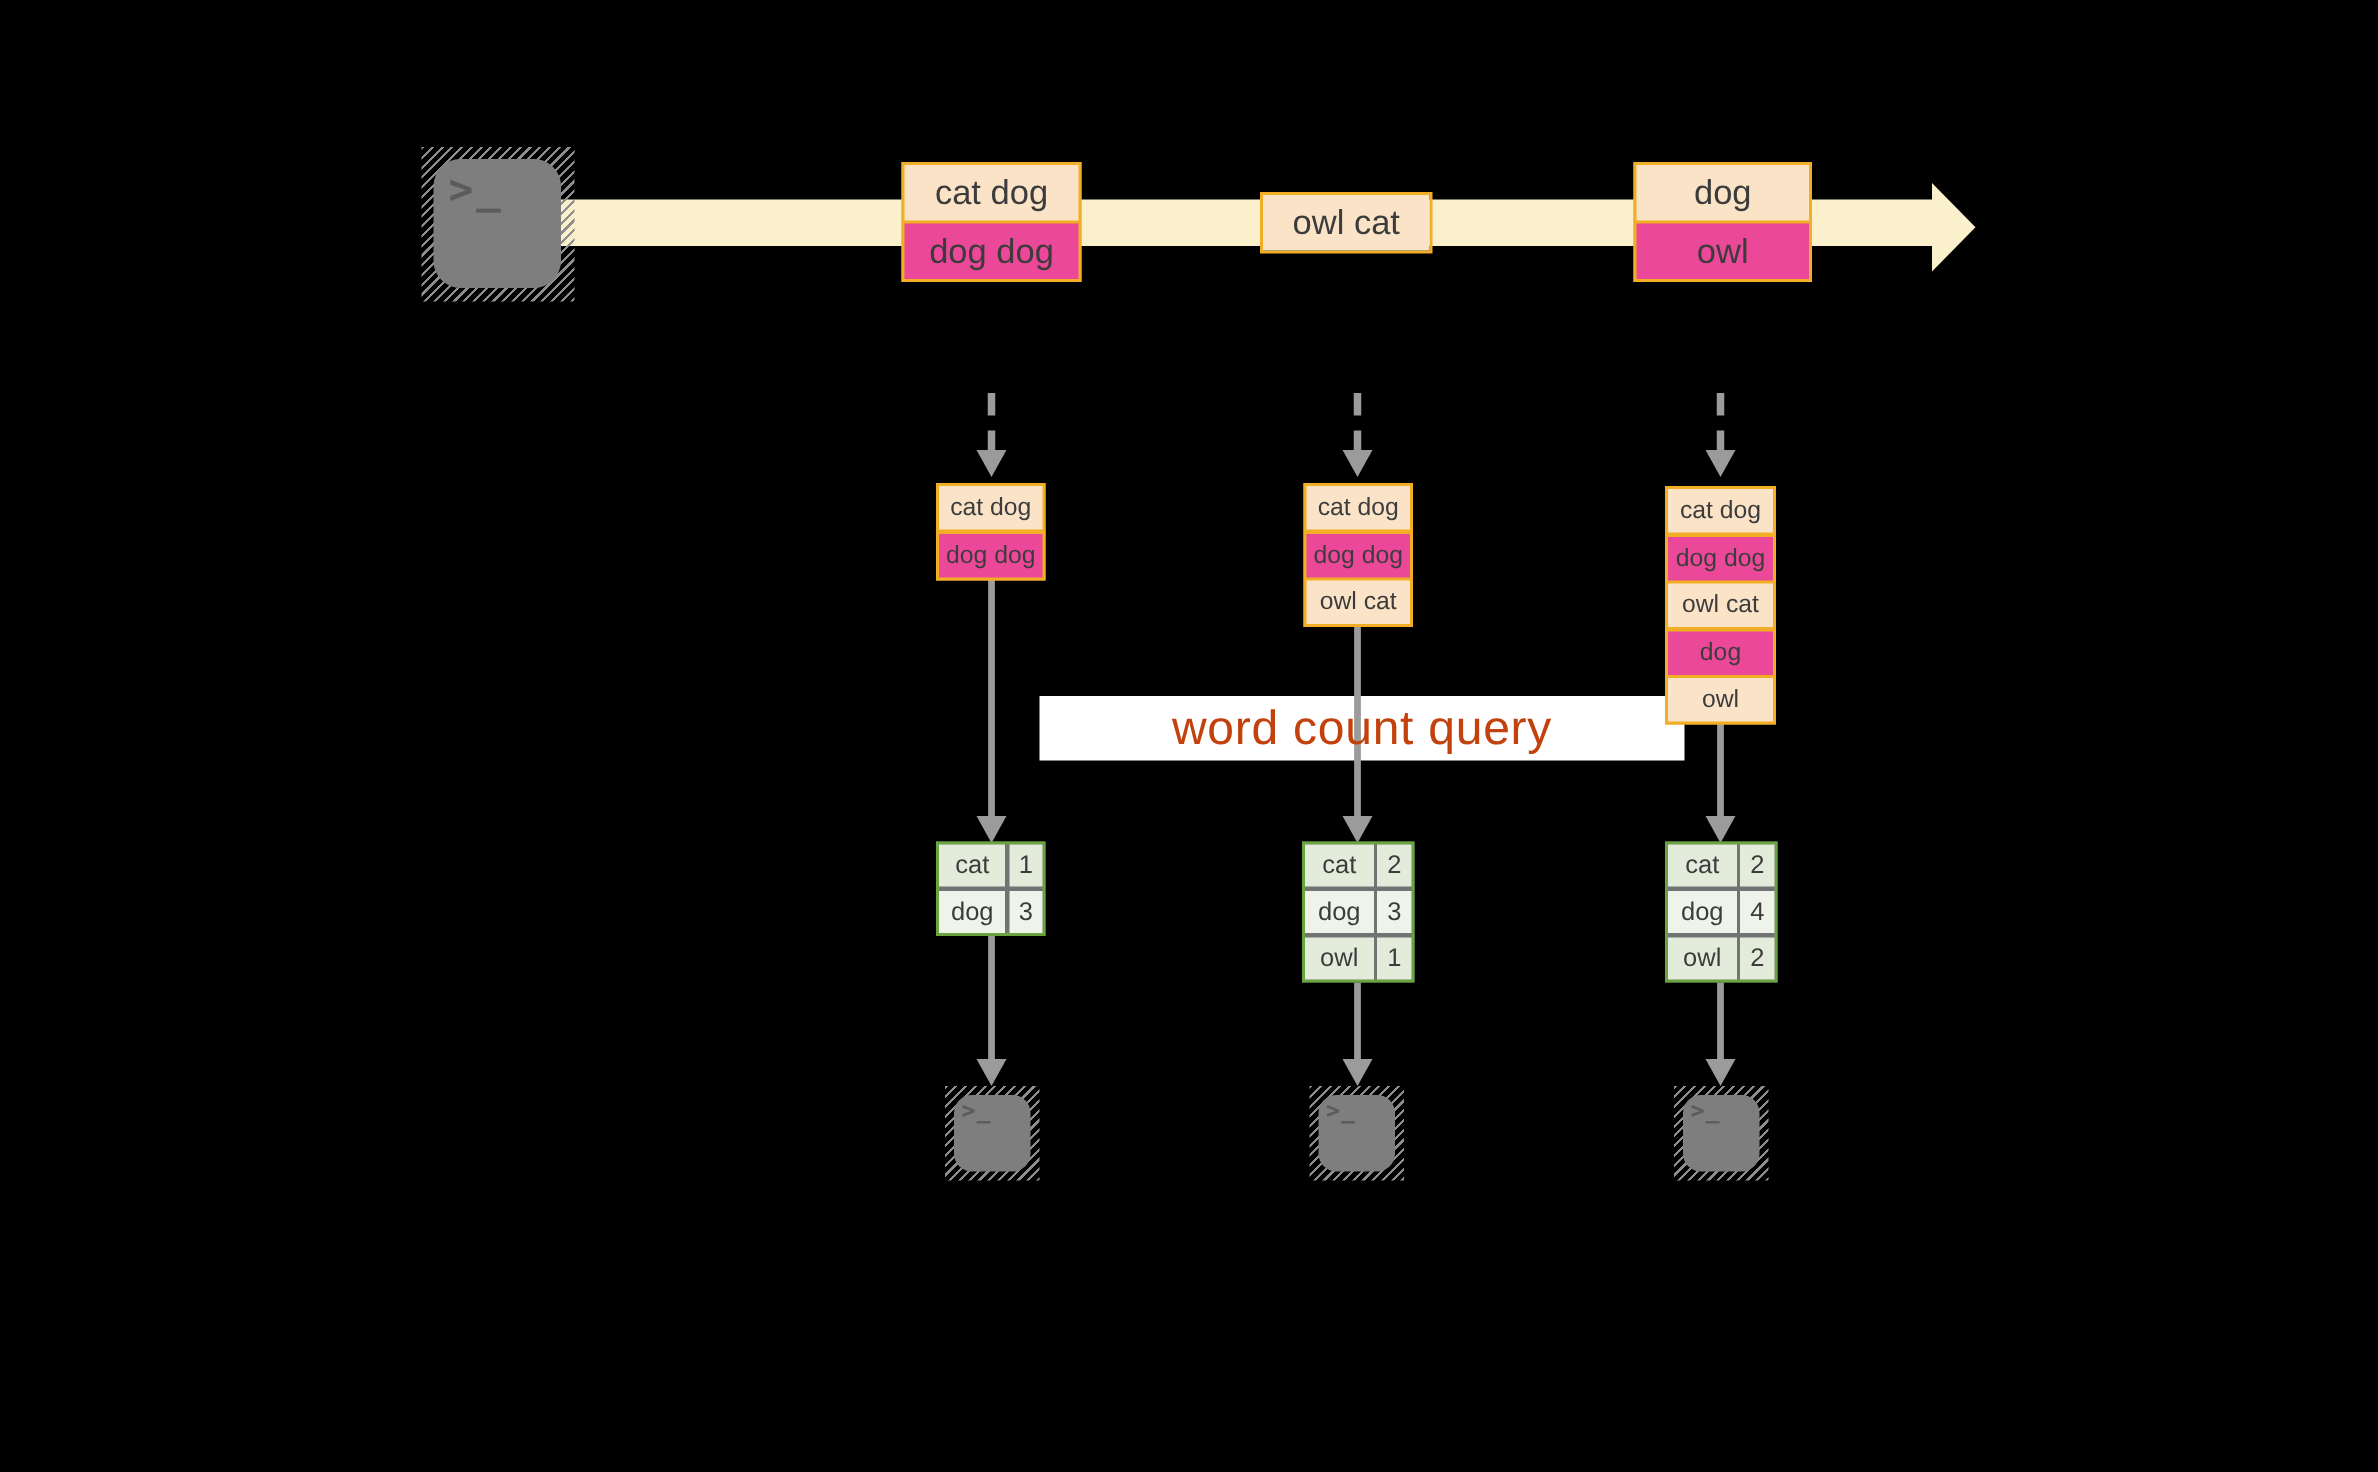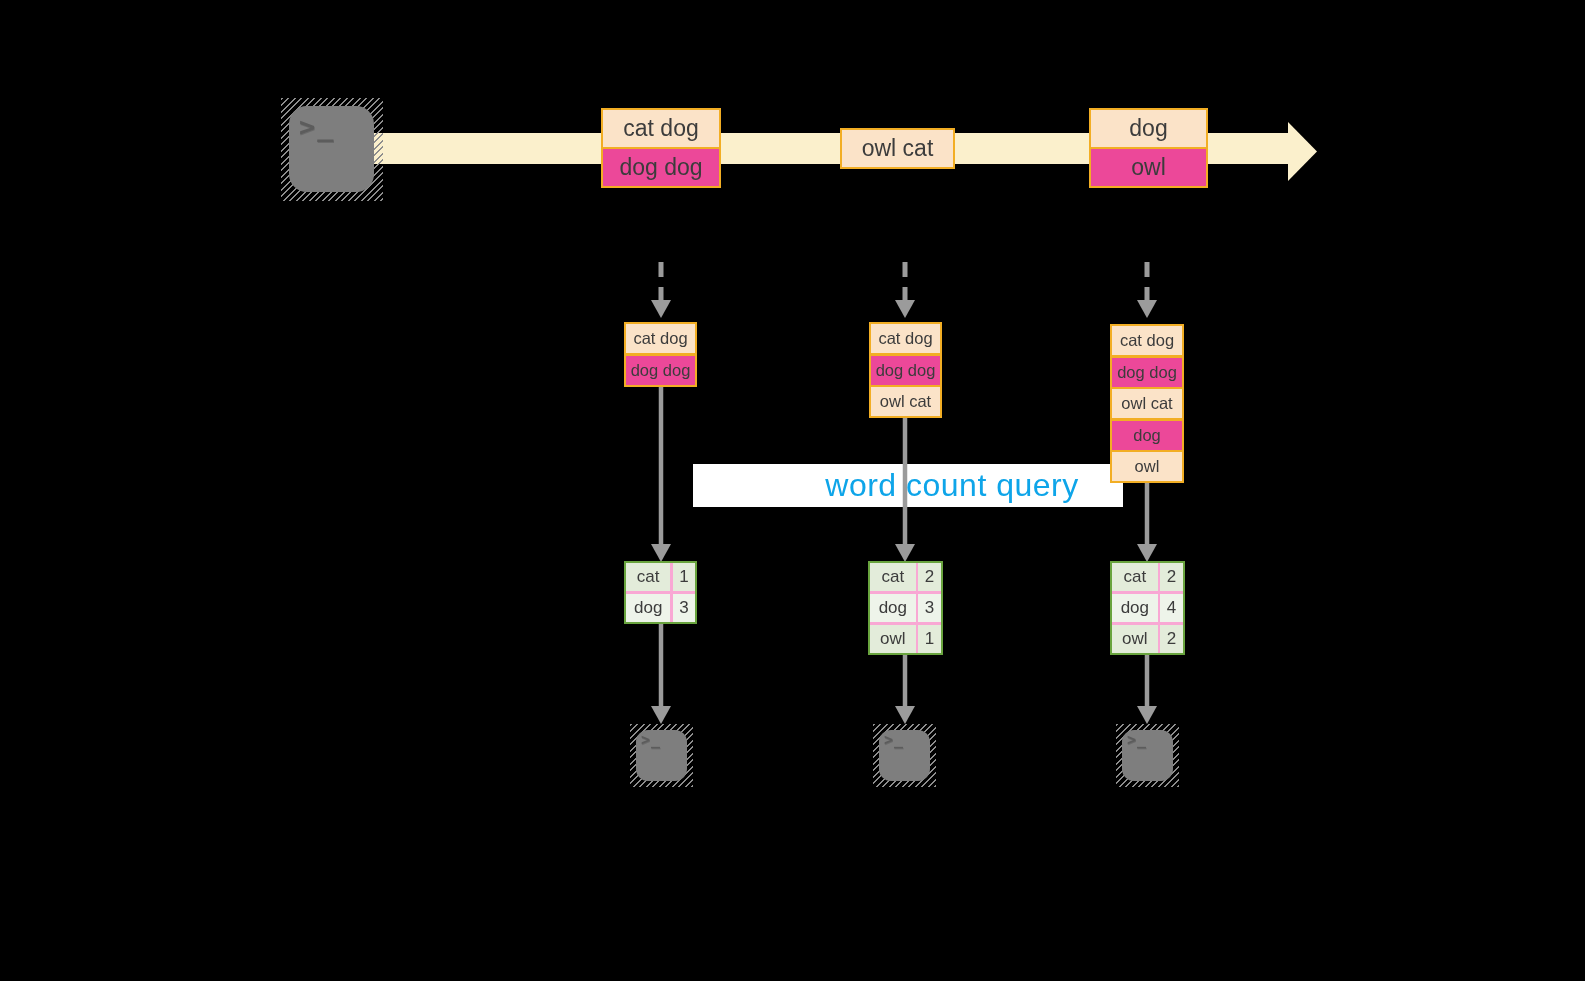--- a/index.html
+++ b/index.html
@@ -32,39 +32,38 @@
   }
   .obox .orow{
     display:flex;align-items:center;justify-content:center;
     background:#ec4899;
   }
   .obox .orow:nth-child(odd){background:#fbe3c8;}
   .obox.ev .orow{height:36.5px;font-size:23px;}
   .obox.st .orow{height:29px;font-size:16.5px;}
   
   .gtable{
-    position:absolute;background:#f9a8d4;border:2.5px solid #69a43e;
+    position:absolute;background:#737373;border:2.5px solid #69a43e;
     display:flex;flex-direction:column;gap:2.5px;z-index:4;box-sizing:border-box;
   }
   .grow{display:flex;gap:2.5px;flex:1;}
   .grow .cell{
     display:flex;align-items:center;justify-content:center;
     font-size:17px;background:#eef4ea;
   }
   .grow:nth-child(odd) .cell{background:#e3ecda;}
   .grow .word{flex:2;}
   .grow .count{flex:1;}
   
   .qband{position:absolute;left:693px;top:464px;width:430px;height:43px;background:#ffffff;z-index:1;}
   .qtext{
     position:absolute;left:693px;top:464px;width:430px;height:43px;z-index:3;
     display:flex;align-items:center;justify-content:center;
-    font-size:32px;font-weight:300;color:#0ea5e9;letter-spacing:0.5px;
+    font-size:32px;font-weight:300;color:#c2410c;letter-spacing:0.5px;
     pointer-events:none;
-    margin-left:44px;
   }
   svg.overlay{position:absolute;left:0;top:0;z-index:2;}
 </style>
 </head>
 <body>
 
 <div class="stage">
 
   <div class="qband"></div>
 

